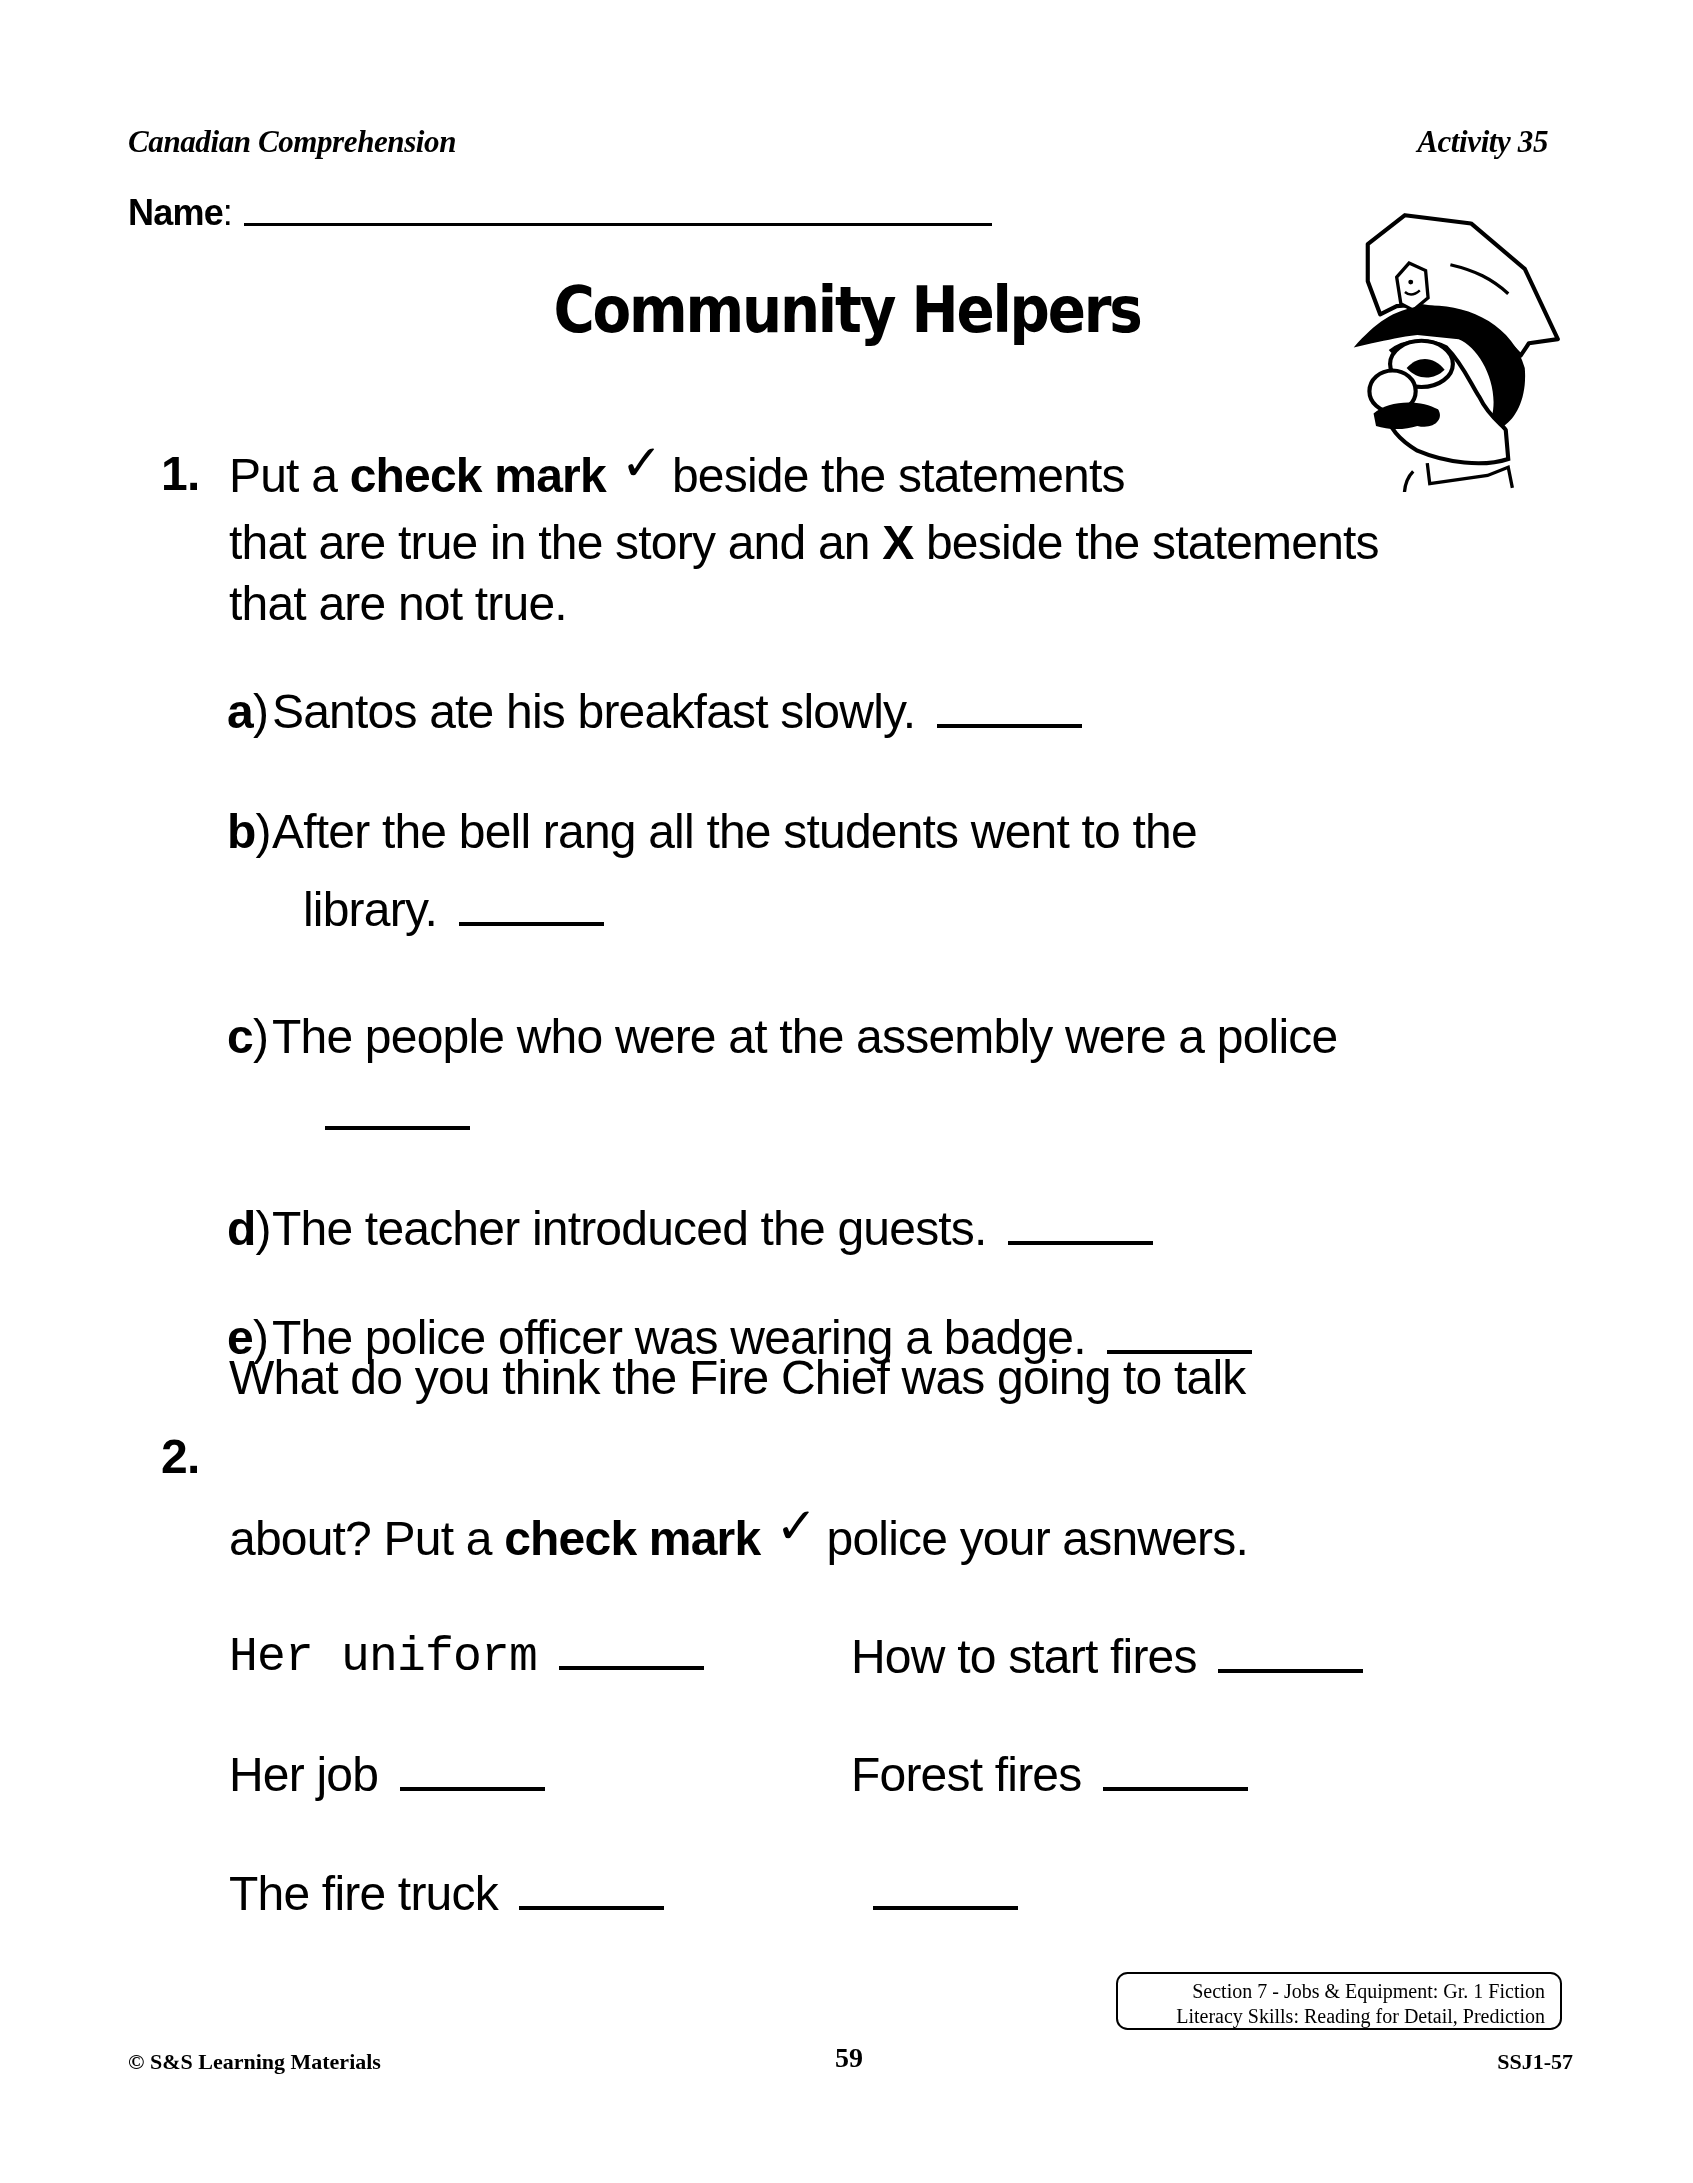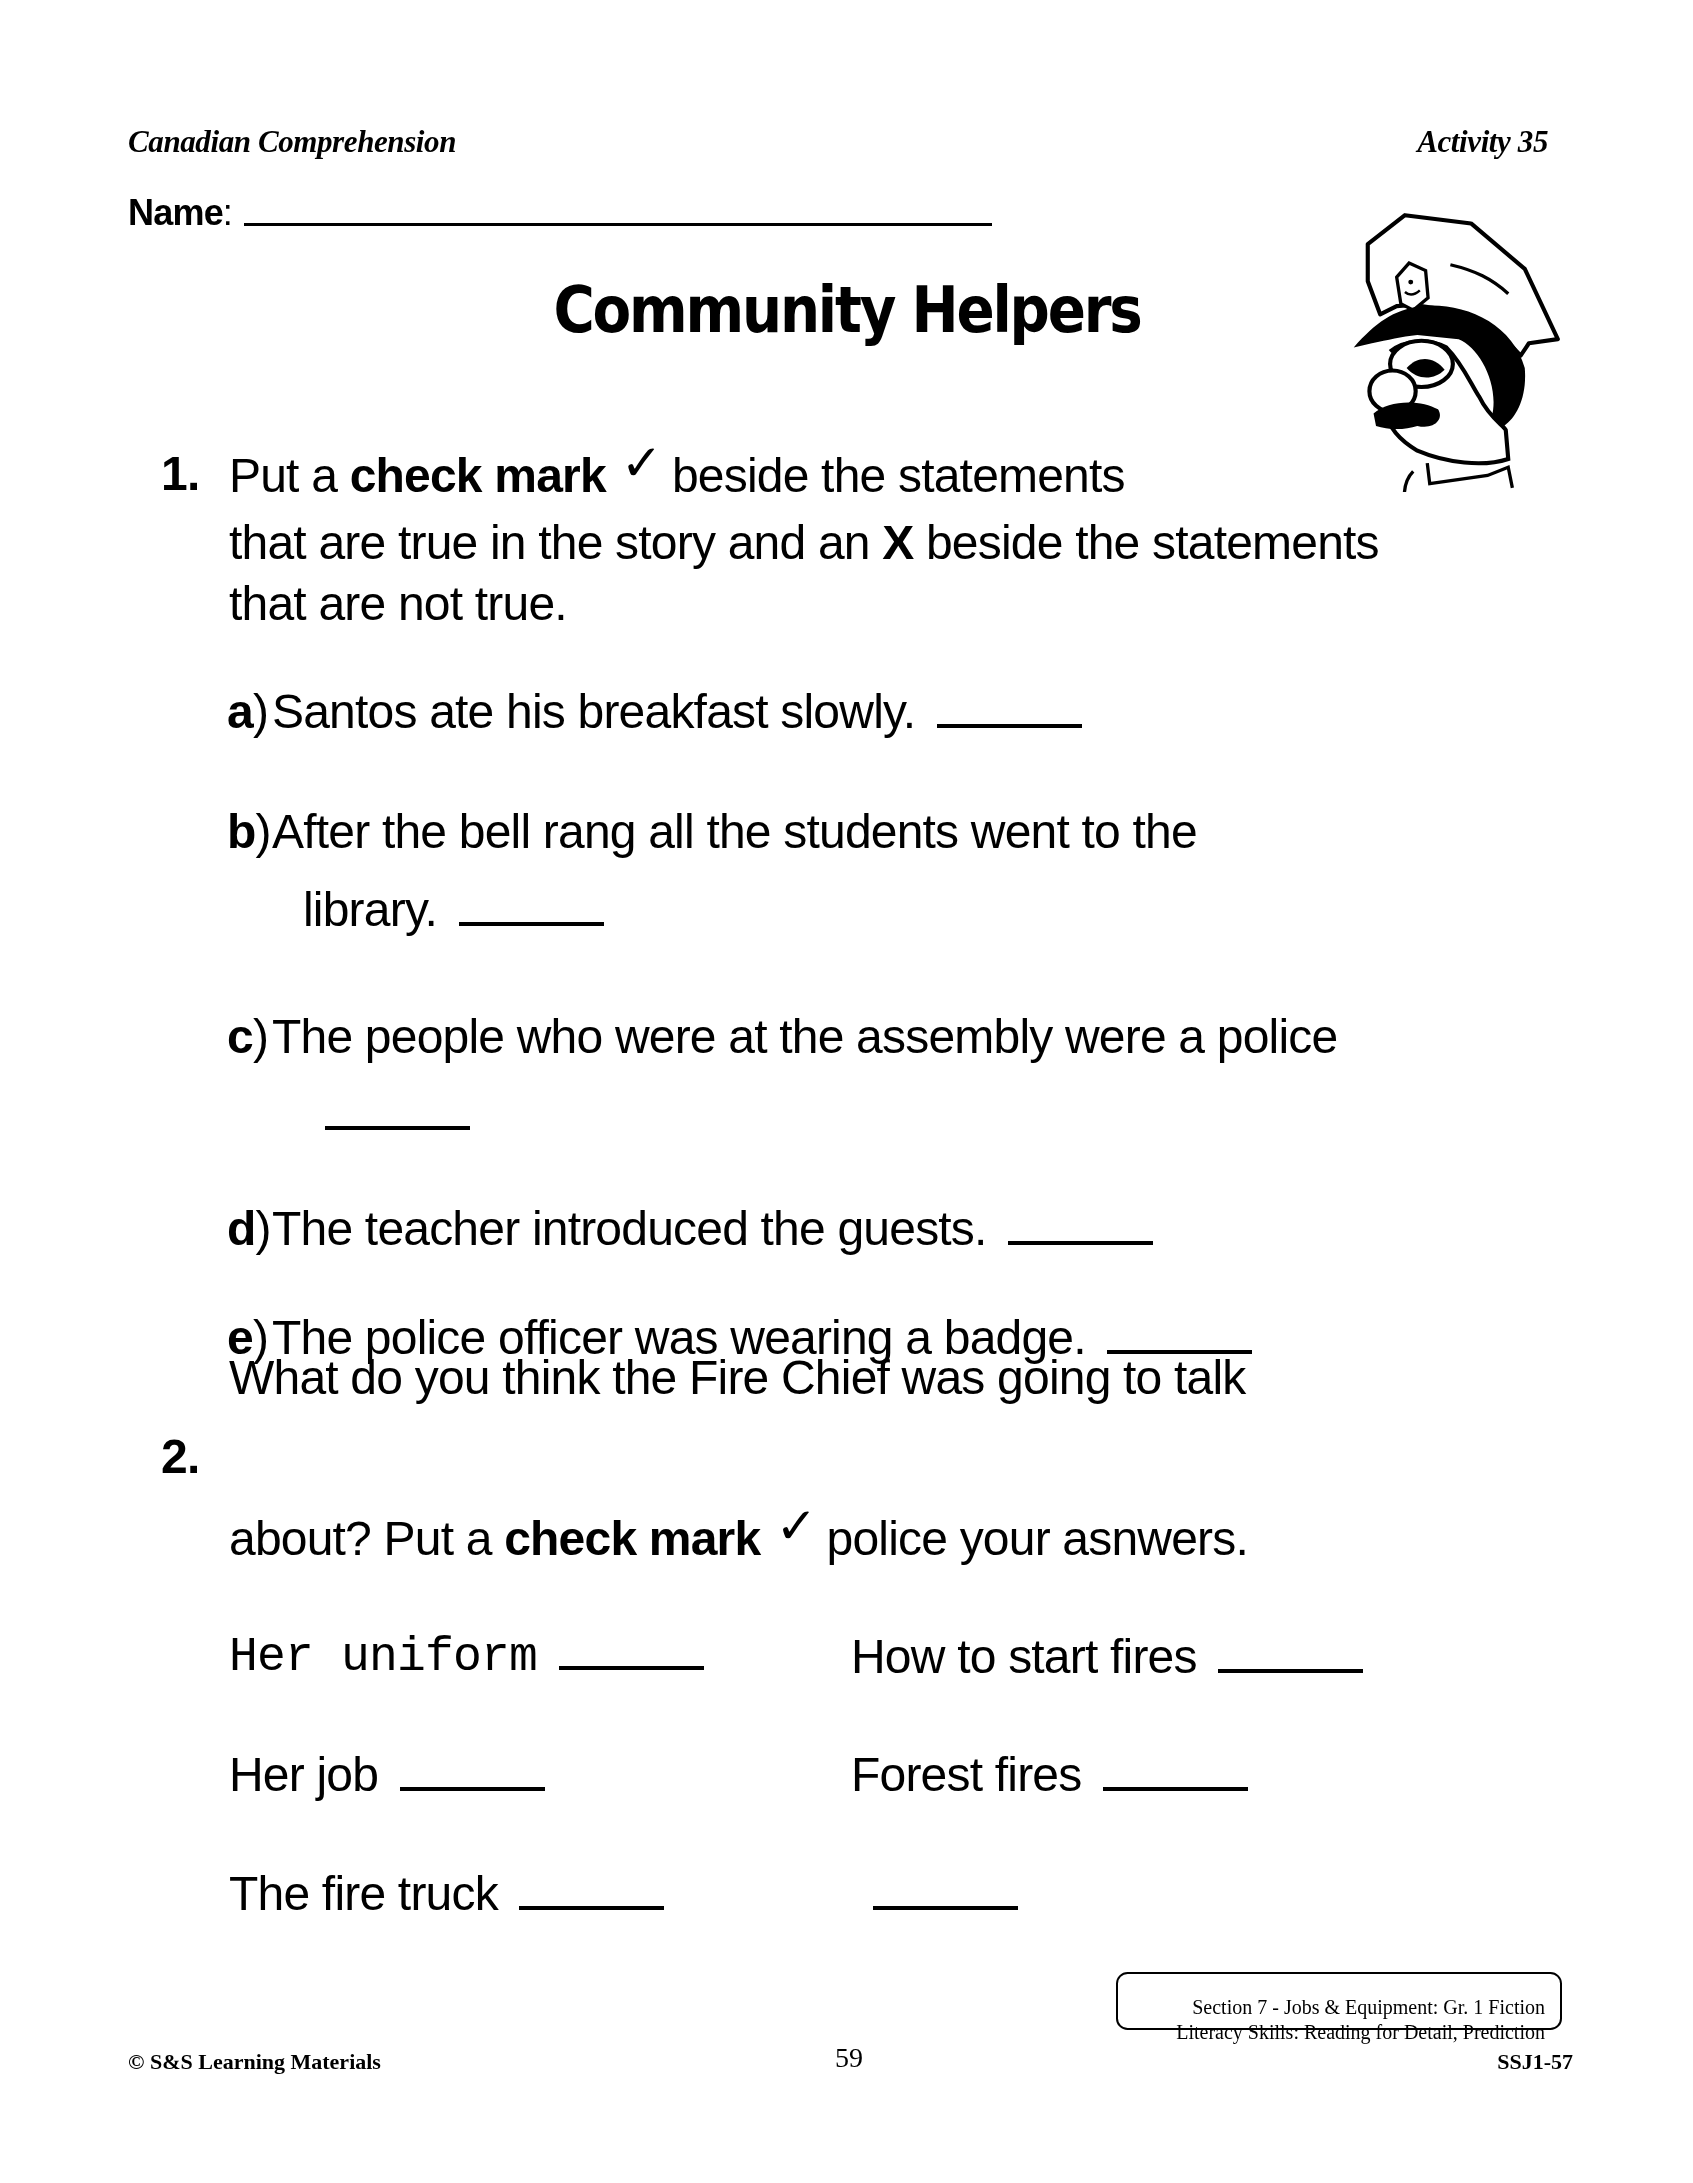--- a/index.html
+++ b/index.html
@@ -15,23 +15,23 @@
   .q { font-family: "Liberation Sans", sans-serif; font-size: 48px; letter-spacing: -0.8px; line-height: 1; }
   .qnum { font-weight: bold; position: absolute; left: 161px; }
   .qline { position: absolute; left: 229px; white-space: nowrap; }
   .b { font-weight: bold; }
   .chk { font-family: "DejaVu Sans", sans-serif; font-size: 50px; display: inline-block; margin: 0 10px 0 15px; position: relative; top: -11.6px; }
   .item { position: absolute; font-family: "Liberation Sans", sans-serif; font-size: 48px; letter-spacing: -0.8px; white-space: nowrap; line-height: 1; }
   .lett { font-weight: bold; display: inline-block; width: 45px; }
   .lett-paren { font-weight: normal; }
   .blank { display: inline-block; width: 145px; border-bottom: 4.1px solid #000; margin-left: 21.5px; vertical-align: baseline; }
   .opt { position: absolute; font-family: "Liberation Sans", sans-serif; font-size: 48px; letter-spacing: -0.8px; white-space: nowrap; line-height: 1; }
-  .infobox { left: 1116px; top: 1972px; width: 446px; height: 58px; border: 2.1px solid #000; border-radius: 11.6px; font-family: "Liberation Serif", serif; font-size: 20px; text-align: right; padding: 21px 15px 0 0; box-sizing: border-box; line-height: 25px; }
+  .infobox { left: 1116px; top: 1972px; width: 446px; height: 58px; border: 2.1px solid #000; border-radius: 11.6px; font-family: "Liberation Serif", serif; font-size: 20px; text-align: right; padding: 5px 15px 0 0; box-sizing: border-box; line-height: 25px; }
   .foot { font-family: "Liberation Serif", serif; font-weight: bold; font-size: 22px; top: 2049px; }
-  .foot-page { font-weight: normal; font-size: 28px; top: 2042px; }
+  .foot-page { font-weight: bold; font-size: 28px; top: 2042px; }
 </style>
 </head>
 <body>
 
 <div class="abs hdr" style="left:128px; top:124px;">Canadian Comprehension</div>
 <div class="abs hdr" style="right:145px; top:124px;">Activity 35</div>
 
 <div class="abs name-row">
   <span class="name-label">Name</span>
     <span class="name-colon">:</span>

